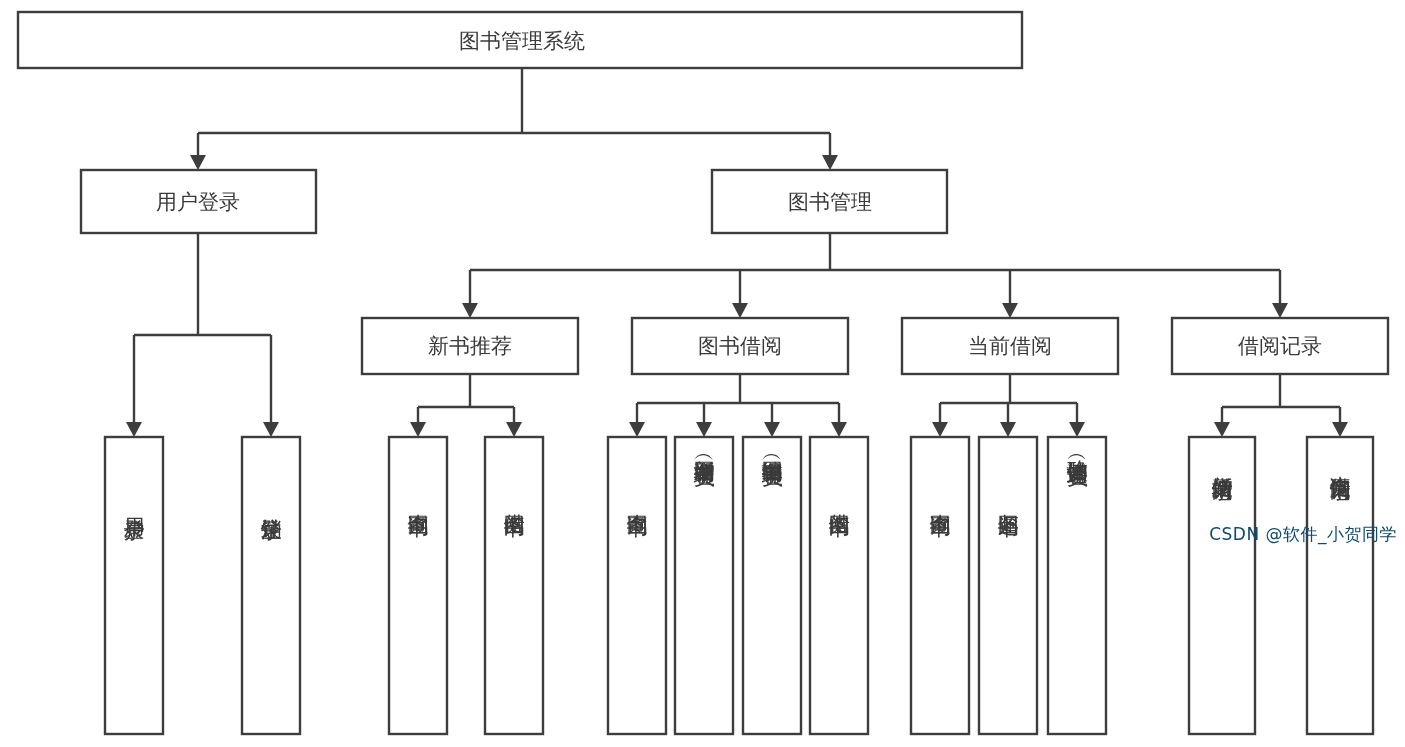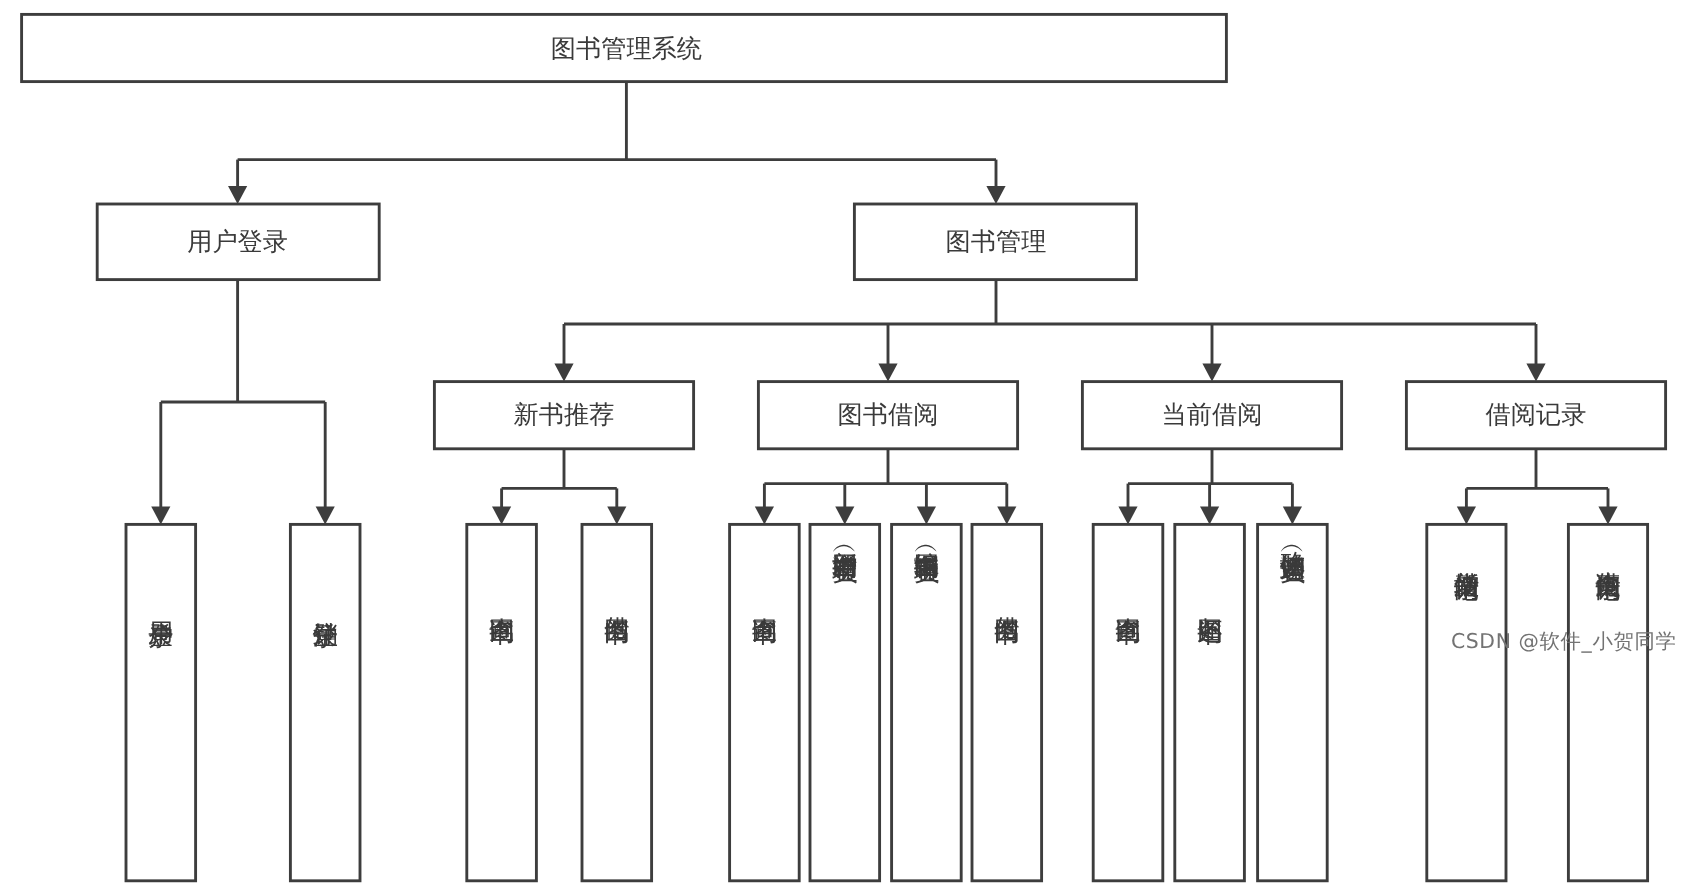--- a/index.html
+++ b/index.html
@@ -67,21 +67,21 @@
     letter-spacing: 1px;
     color: #3a3a3a;
     white-space: nowrap;
   }
   .watermark {
     position: absolute;
     right: 8px;
     bottom: 6px;
     font-family: "DejaVu Sans", "Liberation Sans", sans-serif;
     font-size: 17px;
-    color: #737373;
+    color: #0c4a6e;
     letter-spacing: 0.5px;
     white-space: nowrap;
   }
 </style>
 </head>
 <body>
 
 <div id="diagram-root">
 
   <svg id="diagram-svg" viewBox="0 0 1405 747">

